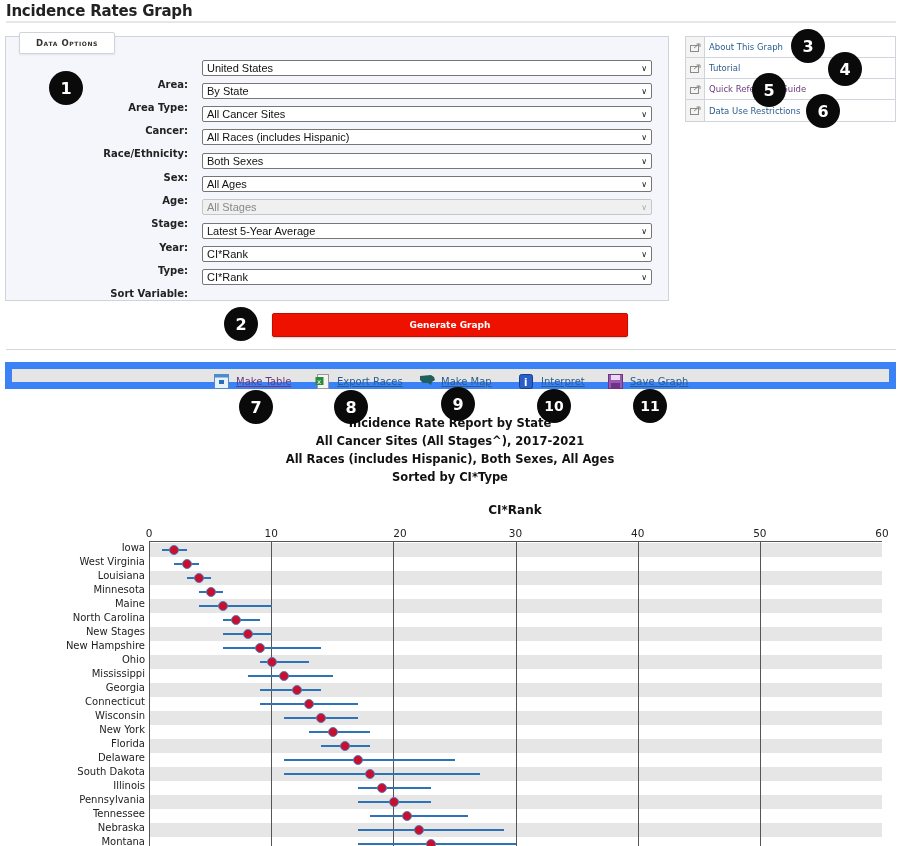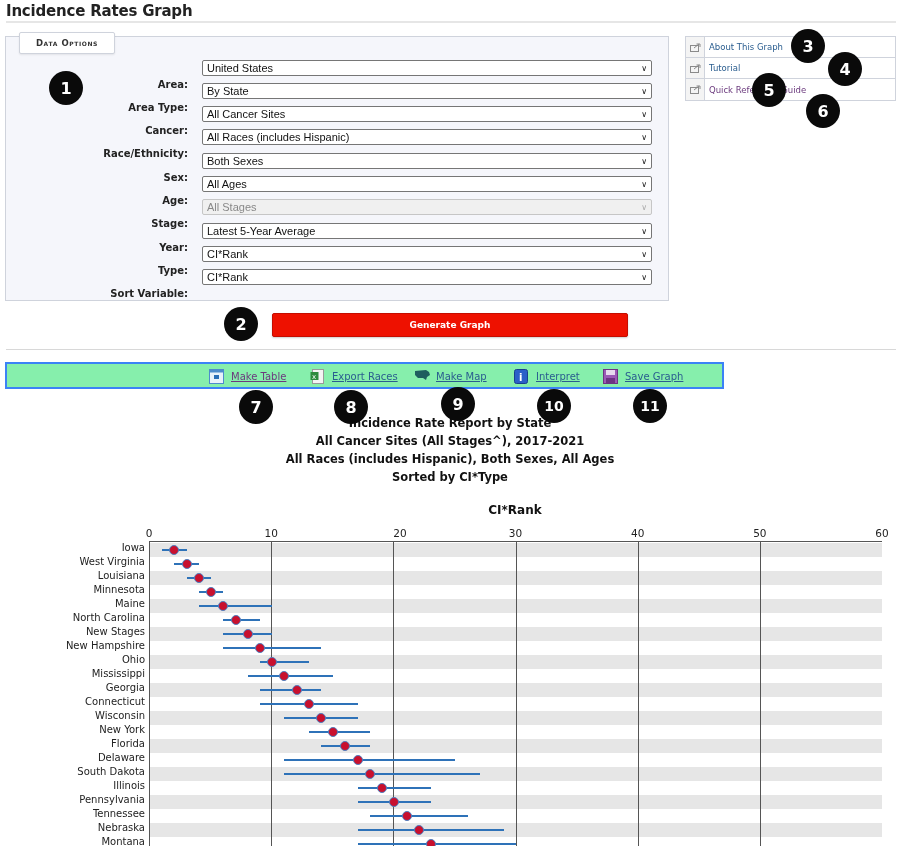--- a/index.html
+++ b/index.html
@@ -28,21 +28,21 @@
   .side-link:last-child { border-bottom: none; }
   .side-link .ico { width: 19px; height: 100%; border-right: 1px solid #cfd3dc; background: #f4f4f4; display: flex; align-items: center; justify-content: center; color: #888; font-size: 10px; }
   .side-link .txt { padding-left: 4px; font-size: 8.5px; color: #2a5d8f; }
   .side-link .txt.visited { color: #6b3a7d; }
 
   
   .generate-btn { position: absolute; left: 272px; top: 313px; width: 356px; height: 24px; background: #ee1100; border: 1px solid #c40d00; border-radius: 2px; color: #fff; font-weight: bold; font-size: 9px; display: flex; align-items: center; justify-content: center; box-shadow: 0 1px 2px rgba(0,0,0,0.2); }
   .mid-rule { position: absolute; left: 6px; top: 349px; width: 890px; height: 1px; background: #d8d8d8; }
 
   
-  .toolbar { position: absolute; left: 5px; top: 362px; width: 719px; height: 27px; background: #86efac; border: 2px solid #3b82f6; }
+  .toolbar { position: absolute; left: 5px; top: 362px; width: 891px; height: 27px; background: #e5e5e5; border: 7px solid #3b82f6; }
   .tool { position: absolute; top: 5px; display: flex; align-items: center; font-size: 10px; color: #2a5d8f; text-decoration: underline; white-space: nowrap; }
   .tool.visited { color: #6b3a7d; }
   .tool .ticon { width: 15px; height: 15px; margin-right: 7px; display: inline-block; position: relative; text-decoration: none; }
 
   
   .report-title { position: absolute; left: 0; width: 900px; text-align: center; font-weight: bold; font-size: 11.5px; color: #111; }
 
   
   .chart-title { position: absolute; left: 0; top: 503px; width: 1030px; text-align: center; font-weight: bold; font-size: 12px; color: #111; }
   .chart-area { position: absolute; left: 149px; top: 541px; width: 733px; height: 310px; overflow: hidden; border-left: 1px solid #555; border-top: 1px solid #555; }
@@ -124,20 +124,29 @@
       <span class="txt">Tutorial</span>
     </div>
     <div class="side-link">
       <span class="ico">
         <svg width="11" height="9" viewBox="0 0 11 9">
           <rect x="0.5" y="2.5" width="8" height="6" fill="none" stroke="#8a8a8a"></rect>
           <path d="M4 5 L9 1 M6.5 1 H10 V4" stroke="#8a8a8a" fill="none"></path>
         </svg>
       </span>
       <span class="txt visited">Quick Reference Guide</span>
+    </div>
+    <div class="side-link">
+      <span class="ico">
+        <svg width="11" height="9" viewBox="0 0 11 9">
+          <rect x="0.5" y="2.5" width="8" height="6" fill="none" stroke="#8a8a8a"></rect>
+          <path d="M4 5 L9 1 M6.5 1 H10 V4" stroke="#8a8a8a" fill="none"></path>
+        </svg>
+      </span>
+      <span class="txt">Data Use Restrictions</span>
     </div>
   </div>
 
 <div class="generate-btn">Generate Graph</div>
 <div class="mid-rule"></div>
 
 <div class="toolbar" id="toolbar">
     <div class="tool visited" style="left: 202px;">
       <span class="ticon"><svg width="15" height="15">
           <rect x="0.5" y="0.5" width="14" height="14" fill="#e8f2fb" stroke="#4d8ccc"></rect>

